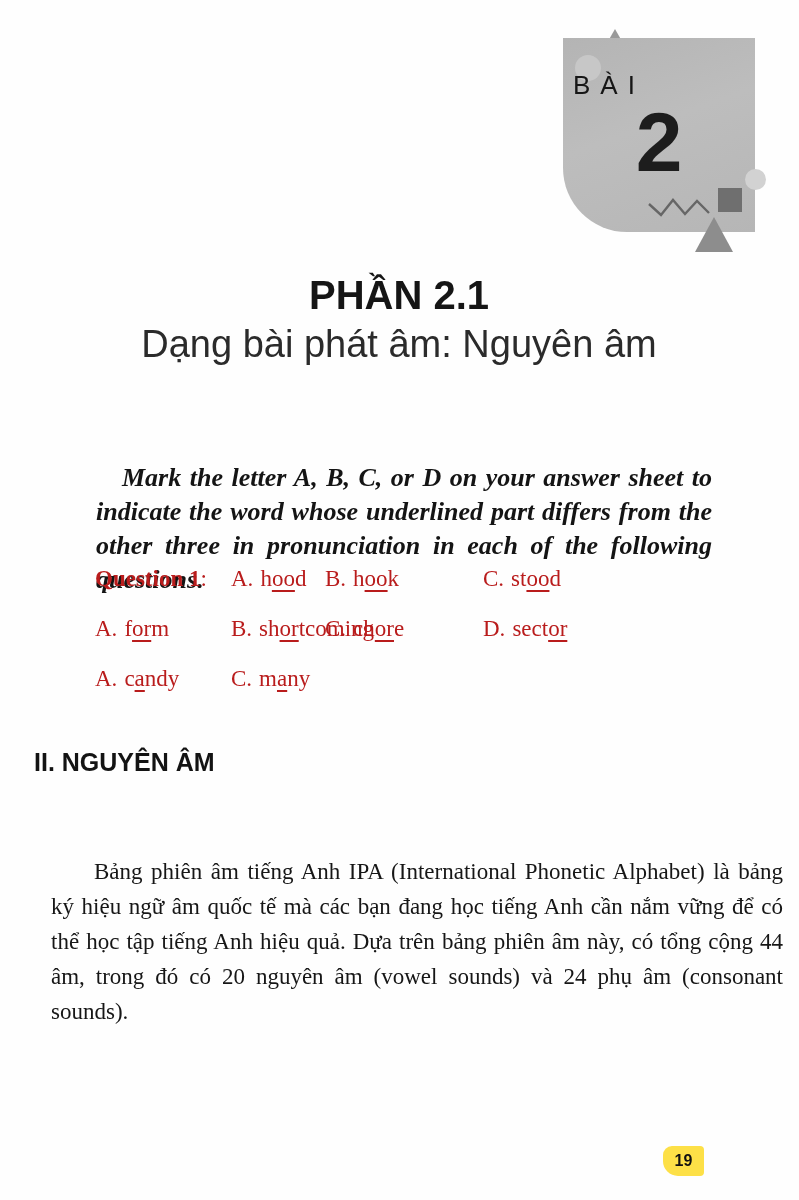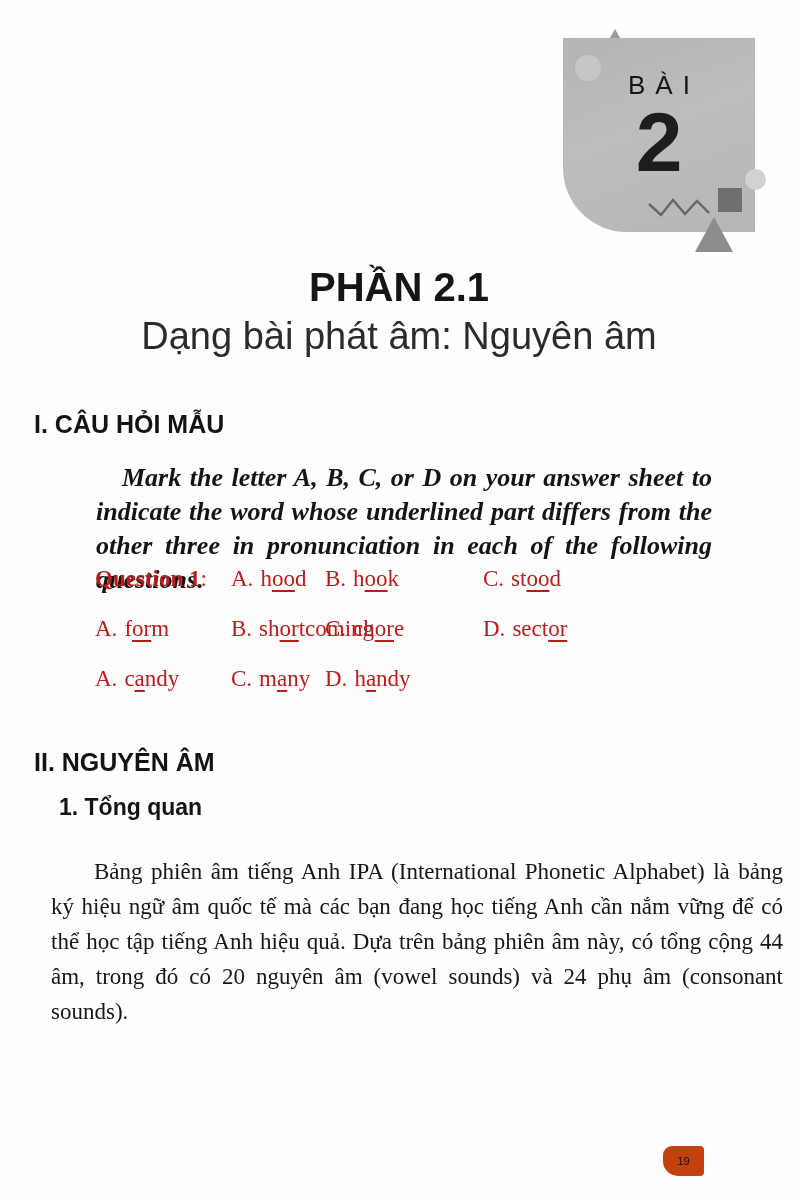--- a/index.html
+++ b/index.html
@@ -34,21 +34,20 @@
     border-radius:0 0 0 64px;
     z-index:2;
   }
   .badge-dot-light{
     position:absolute;left:12px;top:17px;
     width:26px;height:26px;border-radius:50%;
     background:#c7c7c7;
   }
   .badge-label{
     position:absolute;left:0;top:32px;width:100%;
-    text-align:center;
     font-family:var(--sans);
     font-size:26px;font-weight:400;
     letter-spacing:10px;text-indent:10px;
     color:#161616;
   }
   .badge-number{
     position:absolute;left:0;top:62px;width:100%;
     text-align:center;
     font-family:var(--sans);
     font-size:84px;line-height:84px;font-weight:700;
@@ -69,21 +68,21 @@
     position:absolute;left:695px;top:217px;
     width:0;height:0;
     border-left:19px solid transparent;
     border-right:19px solid transparent;
     border-bottom:35px solid #8d8d8d;
     z-index:3;
   }
 
   
   .title-block{
-    position:absolute;left:33px;top:264px;width:732px;
+    position:absolute;left:33px;top:272px;width:732px;
     text-align:center;
   }
   .part-title{
     font-family:var(--sans);
     font-size:40px;line-height:46px;font-weight:700;
     color:#151515;
   }
   .subtitle{
     font-family:var(--sans);
     font-size:38px;line-height:52px;font-weight:400;
@@ -137,25 +136,25 @@
     font-family:var(--serif);
     font-size:23px;line-height:35px;
     text-align:justify;text-indent:43px;
     color:#161616;
   }
 
   
   .page-badge{
     position:absolute;left:663px;top:1146px;
     width:41px;height:30px;
-    background:#c2410c;
+    background:#fde047;
     border-radius:9px 4px 4px 15px;
     display:flex;align-items:center;justify-content:center;
     font-family:var(--sans);
-    font-size:11px;font-weight:400;
+    font-size:16px;font-weight:700;
     color:#111;
   }
 </style>
 </head>
 <body>
 
 <div class="page">
 
   <div class="badge-group">
     <div class="tri-top"></div>
@@ -170,21 +169,20 @@
       <div class="badge-dot-right"></div>
     </div>
     <div class="tri-bottom"></div>
   </div>
 
   <div class="title-block">
     <div class="part-title">PHẦN 2.1</div>
     <div class="subtitle">Dạng bài phát âm: Nguyên âm</div>
   </div>
 
-  <div class="sec-heading sec1">I. CÂU HỎI MẪU</div>
 
   <p class="instruction">Mark the letter A, B, C, or D on your answer sheet to indicate the word whose underlined part differs from the other three in pronunciation in each of the following questions.</p>
 
   <div class="questions">
 
     <div class="q-row">
       <span class="q-label-cell"><span class="q-label">Question 1</span><span class="q-colon">:</span></span>
       <span class="q-opt"><span class="opt-letter">A.</span><span class="opt-word"><span>h</span><span class="w-u">oo</span><span>d</span></span></span>
       <span class="q-opt"><span class="opt-letter">B.</span><span class="opt-word"><span>h</span><span class="w-u">oo</span><span>k</span></span></span>
       <span class="q-opt"><span class="opt-letter">C.</span><span class="opt-word"><span>st</span><span class="w-u">oo</span><span>d</span></span></span>
@@ -193,26 +191,24 @@
     <div class="q-row">
       <span class="q-opt"><span class="opt-letter">A.</span><span class="opt-word"><span>f</span><span class="w-u">or</span><span>m</span></span></span>
       <span class="q-opt"><span class="opt-letter">B.</span><span class="opt-word"><span>sh</span><span class="w-u">or</span><span>tcoming</span></span></span>
       <span class="q-opt"><span class="opt-letter">C.</span><span class="opt-word"><span>ch</span><span class="w-u">or</span><span>e</span></span></span>
       <span class="q-opt"><span class="opt-letter">D.</span><span class="opt-word"><span>sect</span><span class="w-u">or</span><span></span></span></span>
     </div>
 
     <div class="q-row">
       <span class="q-opt"><span class="opt-letter">A.</span><span class="opt-word"><span>c</span><span class="w-u">a</span><span>ndy</span></span></span>
       <span class="q-opt"><span class="opt-letter">C.</span><span class="opt-word"><span>m</span><span class="w-u">a</span><span>ny</span></span></span>
-      <span class="q-opt"><span class="opt-letter">D.</span><span class="opt-word"><span>h</span><span class="w-u">a</span><span>ndy</span></span></span>
     </div>
 
   </div>
 
   <div class="sec-heading sec2">II. NGUYÊN ÂM</div>
-  <div class="sub-heading">1. Tổng quan</div>
   <p class="paragraph">Bảng phiên âm tiếng Anh IPA (International Phonetic Alphabet) là bảng ký hiệu ngữ âm quốc tế mà các bạn đang học tiếng Anh cần nắm vững để có thể học tập tiếng Anh hiệu quả. Dựa trên bảng phiên âm này, có tổng cộng 44 âm, trong đó có 20 nguyên âm (vowel sounds) và 24 phụ âm (consonant sounds).</p>
 
   <div class="page-badge">
     <span>19</span>
   </div>
 
 </div>
 
 </body></html>

